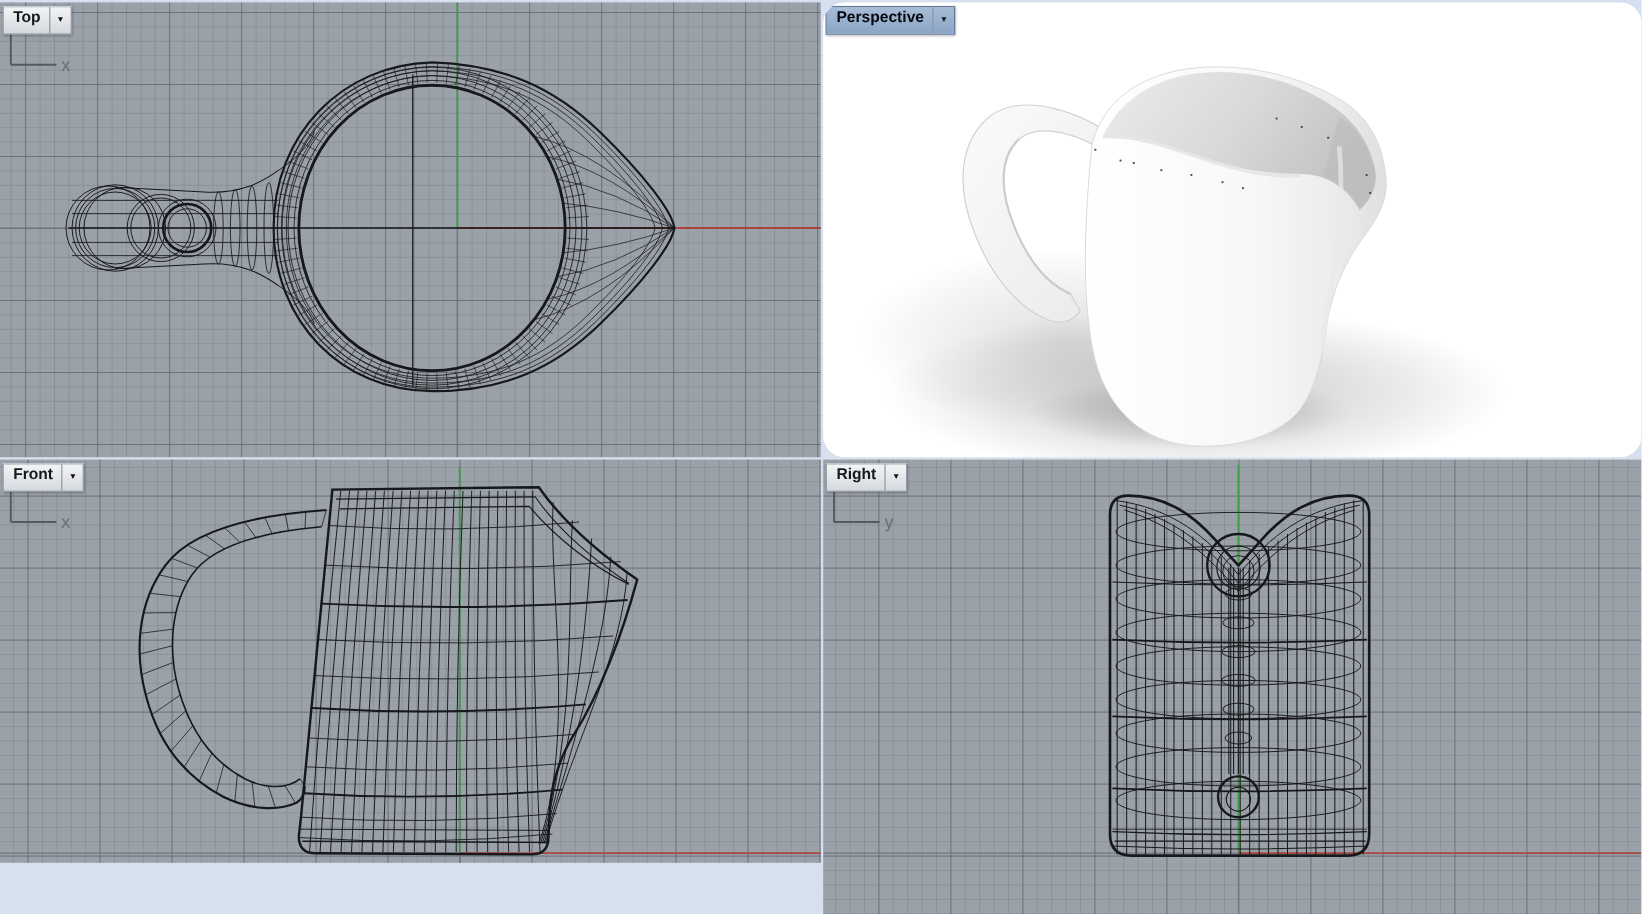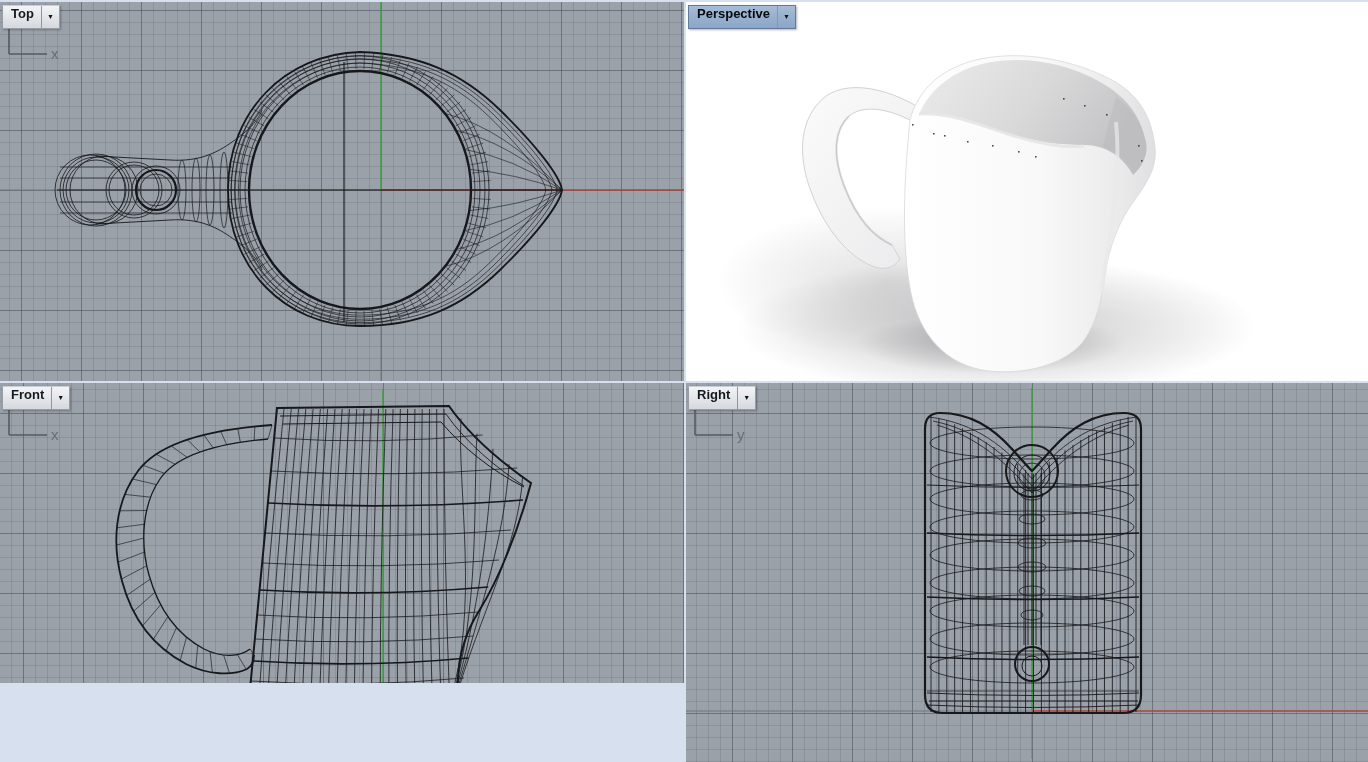--- a/index.html
+++ b/index.html
@@ -11,22 +11,22 @@
     background-color:var(--vp-bg,#9ba1a9);
     background-image:
       linear-gradient(to right, rgba(62,68,78,.40) 1px, transparent 1px),
       linear-gradient(to bottom, rgba(62,68,78,.40) 1px, transparent 1px),
       linear-gradient(to right, rgba(70,77,87,.18) 1px, transparent 1px),
       linear-gradient(to bottom, rgba(70,77,87,.18) 1px, transparent 1px);
     background-size:60px 60px,60px 60px,12px 12px,12px 12px;
   }
   #vp-top   {left:0;   top:2px;   width:684px;height:379px;
     background-position:21px 8px,21px 8px,9px 8px,9px 8px;}
-  #vp-persp {left:686px;top:2px;   width:682px;height:379px;background:var(--persp-bg,#fff);}
-  #vp-front {left:0;   top:383px; width:684px;height:300px;
+  #vp-persp {left:686px;top:2px;   width:682px;height:379px;background:var(--persp-bg,#fff);border-radius:18px;}
+  #vp-front {left:0;   top:383px; width:684px;height:336px;
     background-position:23px 30px,23px 30px,11px 6px,11px 6px;}
   #vp-right {left:686px;top:383px; width:682px;height:486px;
     background-position:46px 30px,46px 30px,10px 6px,10px 6px;}
 
   .vp-tab{position:absolute;top:3px;left:2px;z-index:5;height:22px;
     display:flex;align-items:flex-start;
     background:linear-gradient(#f3f4f6,#d5d8dd);
     border:1px solid #969da7;border-top-color:#c9cfd7;
     box-shadow:1px 1px 2px rgba(30,35,45,.35);
     font-weight:bold;font-size:13px;color:#15181e;cursor:default;}

